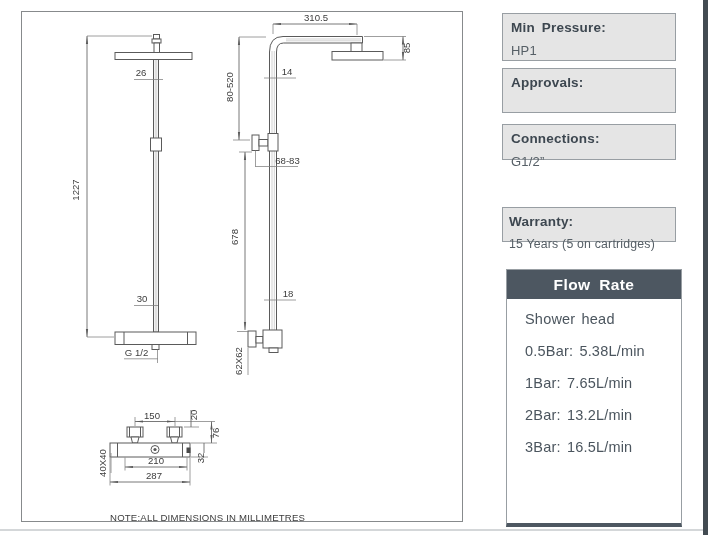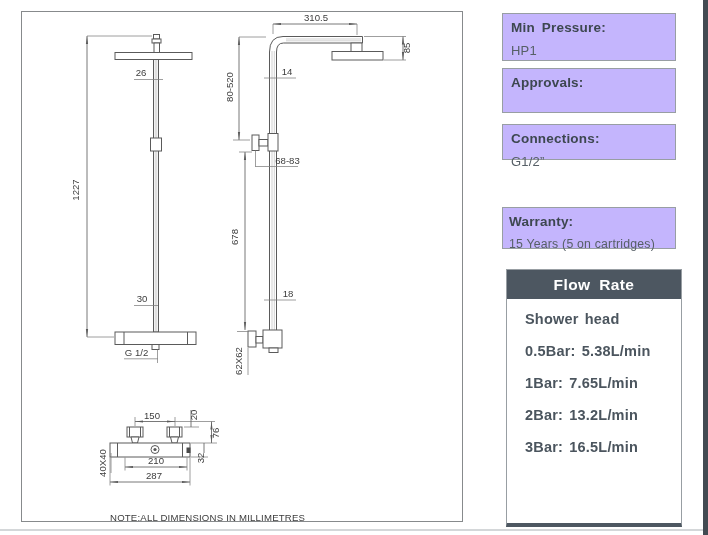--- a/index.html
+++ b/index.html
@@ -8,31 +8,31 @@
   
   .draw-svg{position:absolute;left:0;top:0;}
   .obj{stroke:#5a5a5a;stroke-width:1;fill:#ffffff;}
   .objn{stroke:#5a5a5a;stroke-width:1;fill:none;}
   .dim{stroke:#6a6a6a;stroke-width:0.9;fill:none;}
   .thin{stroke:#7f7f7f;stroke-width:0.75;fill:none;}
   .lt{stroke:#b3b3b3;stroke-width:0.6;fill:none;}
   .draw-svg text{fill:#3c3c3c;font-size:9.6px;font-family:"Liberation Sans",sans-serif;}
   .note-txt{font-size:9.8px;letter-spacing:0.2px;fill:#3f3f3f;}
   
-  .spec-box{position:absolute;left:502px;width:174px;background:#c4b5fd;border:1px solid #989ea3;
+  .spec-box{position:absolute;left:502px;width:174px;background:#e5e5e5;border:1px solid #989ea3;
             box-sizing:border-box;padding:6px 8px 0 8px;}
   .spec-label{font-size:13.5px;font-weight:bold;color:#3d4750;letter-spacing:.2px;word-spacing:3px;}
   .spec-value{font-size:13px;color:#565f66;margin-top:8px;letter-spacing:.2px;}
   .spec-value.small{font-size:12.3px;}
   .flow-box{position:absolute;left:506px;top:269px;width:176px;height:258px;box-sizing:border-box;
             background:#fff;border:1px solid #989ea3;border-bottom:4px solid #4d5761;}
   .flow-header{height:29px;background:#4d5761;color:#ffffff;font-weight:bold;font-size:15.5px;
                display:flex;align-items:center;justify-content:center;letter-spacing:.4px;word-spacing:4px;}
   .flow-body{padding:4px 0 0 18px;font-size:14.5px;color:#4b555e;letter-spacing:.2px;word-spacing:2px;}
-  .flow-row{height:32px;line-height:32px;white-space:nowrap;font-weight:bold;}
+  .flow-row{height:32px;line-height:32px;white-space:nowrap;}
   .edge-bar{position:absolute;left:703px;top:0;width:5px;height:535px;background:#434b52;}
   .bottom-rule{position:absolute;left:0;top:529px;width:703px;height:2px;background:#d4d7d9;}
 </style>
 </head>
 <body>
 
 <div class="canvas">
 
   <svg class="draw-svg" width="480" height="535" viewBox="0 0 480 535">
     <defs>
@@ -189,21 +189,21 @@
 
   <div class="spec-box" style="top:68px;height:45px">
     <div class="spec-label">Approvals:</div>
   </div>
 
   <div class="spec-box" style="top:124px;height:36px">
     <div class="spec-label">Connections:</div>
     <div class="spec-value">G1/2”</div>
   </div>
 
-  <div class="spec-box" style="top:207px;height:42px;padding-left:6px;padding-right:4px">
+  <div class="spec-box" style="top:207px;height:35px;padding-left:6px;padding-right:4px">
     <div class="spec-label">Warranty:</div>
     <div class="spec-value small">15 Years (5 on cartridges)</div>
   </div>
 
   <div class="flow-box">
     <div class="flow-header">Flow Rate</div>
     <div class="flow-body">
       <div class="flow-row">Shower head</div>
       <div class="flow-row">0.5Bar: 5.38L/min</div>
       <div class="flow-row">1Bar: 7.65L/min</div>

